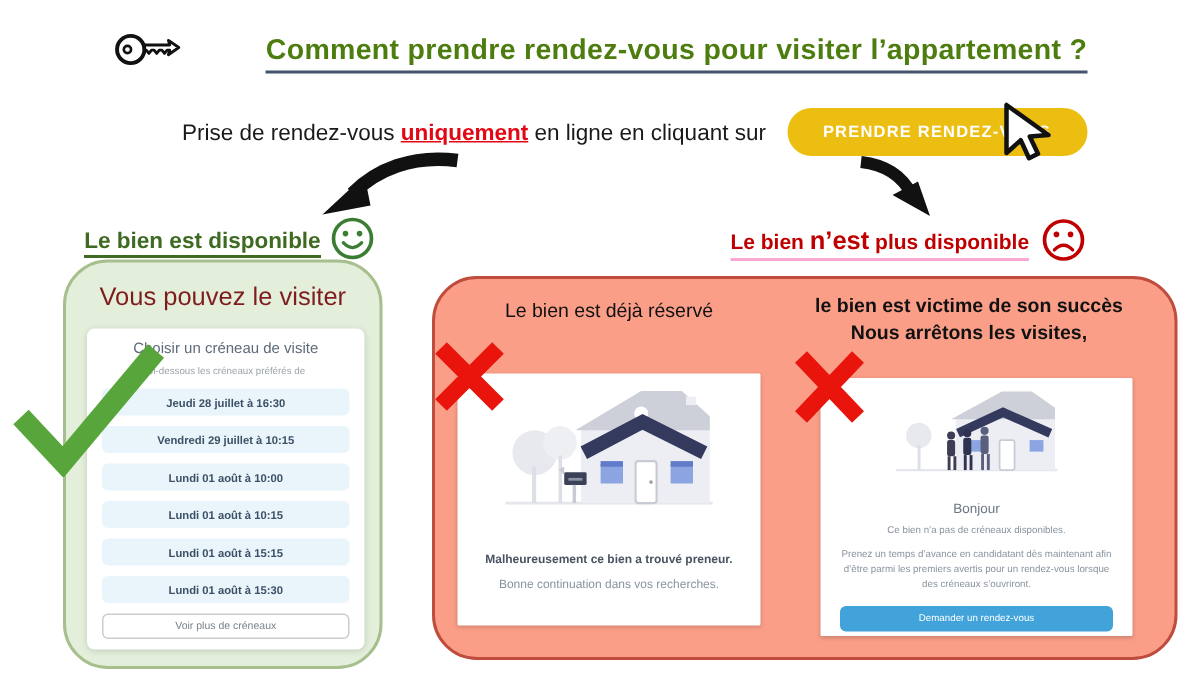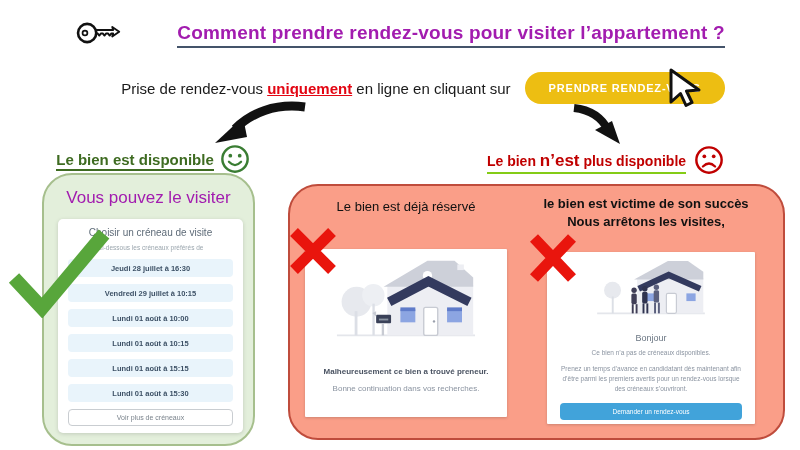--- a/index.html
+++ b/index.html
@@ -2,56 +2,56 @@
 <html><head>
 <meta charset="utf-8">
 <style>
   * { margin:0; padding:0; box-sizing:border-box; }
   html,body { width:800px; height:450px; }
   body { font-family:"Liberation Sans", sans-serif; background:#ffffff; overflow:hidden; }
   .stage { position:relative; width:800px; height:450px; background:#fff; }
 
   
   .header { position:absolute; top:18px; left:0; width:100%; display:flex; justify-content:center; align-items:center; gap:10px; }
-  .title { font-size:19px; font-weight:bold; color:#a21caf; border-bottom:2px solid #44546A; padding-bottom:2px; letter-spacing:.2px;margin-left:40px; }
+  .title { font-size:19px; font-weight:bold; color:#4d7c0f; border-bottom:2px solid #44546A; padding-bottom:2px; letter-spacing:.2px;margin-left:40px; }
 
   
   .instruction { position:absolute; top:72px; left:0; width:100%; display:flex; justify-content:center; align-items:center; padding-left:46px; }
   .instruction .txt { font-size:15px; color:#1a1a1a; }
   .instruction .hl { color:#E30613; font-weight:bold; text-decoration:underline; }
   .cta-yellow { margin-left:14px; background:#EDBE12; color:#ffffff; border:none; border-radius:18px;
                 padding:10px 24px; font-size:11px; font-weight:bold; letter-spacing:.8px; cursor:pointer;
                 font-family:"Liberation Sans", sans-serif; }
   .cursor-icon { position:absolute; left:668px; top:68px; }
 
   
   .arrow-left { position:absolute; left:213px; top:101px; }
   .arrow-right { position:absolute; left:568px; top:104px; }
 
   
   .avail-head { position:absolute; left:48px; top:144px; width:210px; display:flex; align-items:center; justify-content:center; gap:6px;text-align:center; }
   .avail-head .t { font-size:15px; font-weight:bold; color:#3E6B21; border-bottom:2px solid #3E6B21; padding-bottom:1px; }
   .green-panel { position:absolute; left:42px; top:173px; width:213px; height:273px; background:#E3EFDB;
                  border:2px solid #A6BF8D; border-radius:30px; }
-  .green-panel .panel-title { margin-top:13px; text-align:center; font-size:17px; color:#a21caf; }
+  .green-panel .panel-title { margin-top:13px; text-align:center; font-size:17px; color:#7f1d1d; }
   .slot-card { position:absolute; left:14px; top:44px; width:185px; height:214px; background:#fff; border-radius:5px;
                box-shadow:0 1px 4px rgba(0,0,0,.15); padding-top:8px; text-align:center; }
   .slot-card .w-title { font-size:10px; color:#5E6B78; }
   .slot-card .w-sub { margin-top:6px; font-size:6.5px; color:#9AA5AD; }
   .slots { margin:8px 10px 0; display:flex; flex-direction:column; gap:7px; }
   .slot { height:18px; background:#E9F4FB; border-radius:4px; font-size:7.5px; font-weight:bold; color:#3D5166;
           display:flex; align-items:center; justify-content:center; cursor:pointer; border:none; font-family:"Liberation Sans", sans-serif; }
   .more-btn { margin:7px 10px 0; height:17px; width:165px; background:#fff; border:1px solid #C9CDD1; border-radius:4px;
               font-size:7px; color:#7A838C; display:flex; align-items:center; justify-content:center; cursor:pointer;
               font-family:"Liberation Sans", sans-serif; }
   .check-icon { position:absolute; left:6px; top:226px; }
 
   
   .unavail-head { position:absolute; left:448px; top:145px; width:315px; display:flex; align-items:center; justify-content:center; gap:8px; }
-  .unavail-head .t { font-size:14px; font-weight:bold; color:#C00000; border-bottom:2px solid #84cc16; padding-bottom:1px; }
+  .unavail-head .t { font-size:14px; font-weight:bold; color:#C00000; border-bottom:2px solid #f9a8d4; padding-bottom:1px; }
   .unavail-head .t .big { font-size:17px; font-weight:800; }
   .red-panel { position:absolute; left:288px; top:184px; width:497px; height:256px; background:#FA9E88;
                border:2px solid #BF4C3C; border-radius:30px; }
   .rp-title-left { position:absolute; left:15px; top:13px; width:202px; text-align:center; font-size:13px; font-weight:400; color:#111; }
   .rp-title-right { position:absolute; left:230px; top:9px; width:252px; text-align:center; font-size:13px; font-weight:600; color:#111; line-height:1.35; }
   .white-card { position:absolute; background:#fff; border-radius:1px; box-shadow:0 1px 3px rgba(0,0,0,.18); text-align:center; }
   .card-reserved { left:15px; top:63px; width:202px; height:168px; }
   .card-stopped  { left:257px; top:66px; width:208px; height:172px; }
   .msg-bold { margin-top:22px; font-size:8px; font-weight:bold; color:#4A5362; }
   .msg { margin-top:8px; font-size:8px; color:#8A93A0; }

